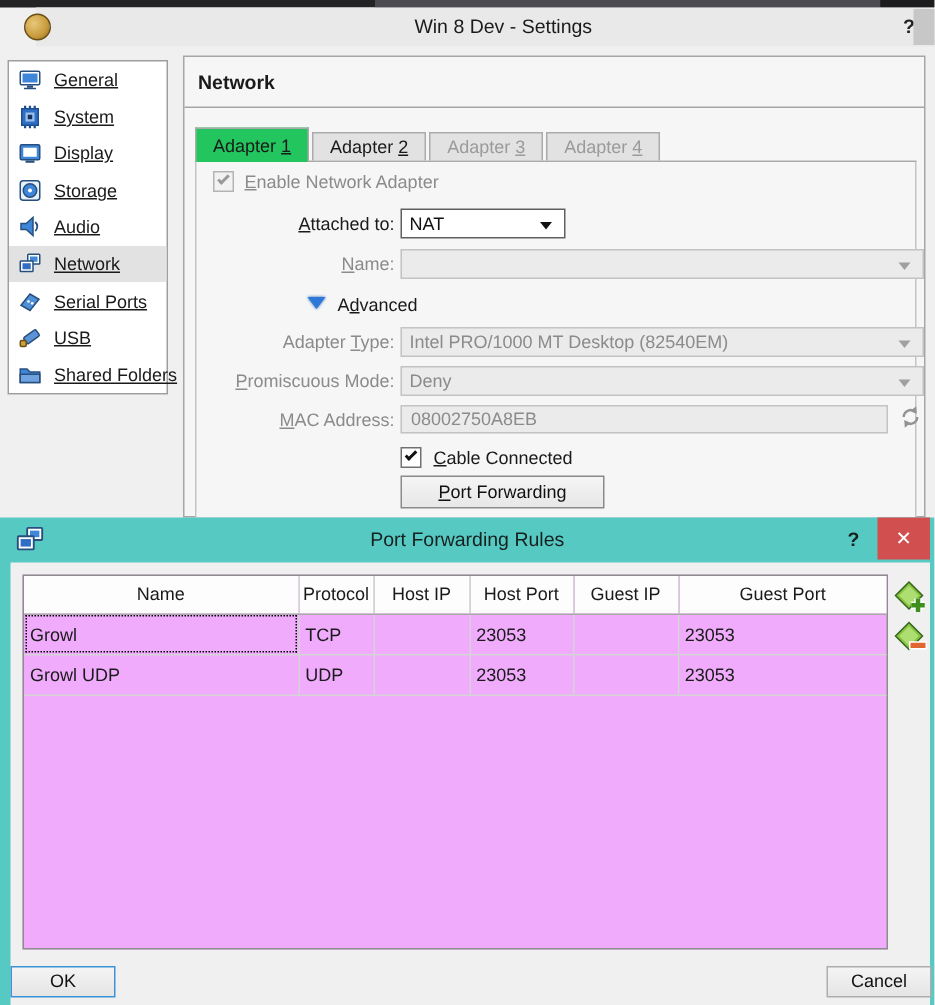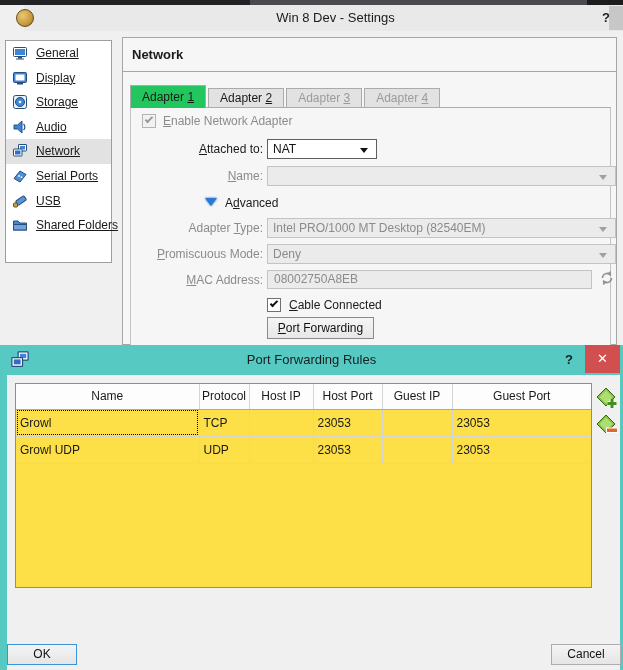--- a/index.html
+++ b/index.html
@@ -83,22 +83,22 @@
   .pf-dialog { position:absolute; left:0; top:345px; width:623px; height:325px; background:#57c9c3; }
   .pf-titlebar { position:absolute; left:0; top:0; width:623px; height:30px; }
   .pf-title { position:absolute; left:0; width:623px; height:30px; line-height:30px;
               text-align:center; font-size:13px; color:#15201f; }
   .pf-titlebar .help-btn { right:43px; height:30px; line-height:30px; color:#15201f; }
   .close-red { position:absolute; right:3px; top:0; width:35px; height:28px; background:#d14f4f;
                color:#fff; text-align:center; line-height:28px; font-size:13px; }
   .pf-icon { position:absolute; left:10px; top:5px; }
   .pf-body { position:absolute; left:7px; top:30px; width:613px; height:295px; background:#f0f0f0; }
 
-  .pf-table-wrap { position:absolute; left:8px; top:8px; width:577px; height:205px;
-                   background:#fde047; border:1px solid #8d8d8d; }
+  .pf-table-wrap { position:absolute; left:8px; top:8px; width:577px; height:250px;
+                   background:#f0abfc; border:1px solid #8d8d8d; }
   table.pf-table { border-collapse:collapse; table-layout:fixed; width:575px; }
   .pf-table th { height:25px; font-weight:normal; text-align:center; border-right:1px solid #d4d4d4;
                  border-bottom:1px solid #aaaaaa; background:#fdfdfd; overflow:hidden; }
   .pf-table th:last-child, .pf-table td:last-child { border-right:none; }
   .pf-table td { height:27px; border-right:1px solid #d4d4d4; border-bottom:1px solid #d4d4d4;
                  padding-left:4px; overflow:hidden; white-space:nowrap; }
   .pf-table td.focus-cell { outline:1px dotted #000; outline-offset:-2px; }
   .icon-btn { position:absolute; left:589px; width:22px; height:22px; }
   .pf-add { top:12px; } .pf-remove { top:39px; }
   .dlg-btn { position:absolute; top:269px; width:70px; height:21px; text-align:center; line-height:19px;
@@ -125,20 +125,36 @@
     <svg width="16" height="16" viewBox="0 0 16 16">
       <rect x="1.5" y="2.5" width="13" height="9" rx="1" fill="#ffffff" stroke="#274f7e"></rect>
       <rect x="3" y="4" width="10" height="6" fill="#3f86d8"></rect>
       <rect x="6" y="12" width="4" height="1.5" fill="#274f7e"></rect>
         <rect x="4" y="13.5" width="8" height="1" fill="#274f7e"></rect>
     </svg>
     <span class="side-label">General</span>
   </div>
   <div class="side-item">
     <svg width="16" height="16" viewBox="0 0 16 16">
+      <rect x="2.5" y="2.5" width="11" height="11" fill="#2f6ec4" stroke="#1d4e91"></rect>
+      <rect x="5" y="5" width="6" height="6" fill="#9cc0ec"></rect>
+        <rect x="6.5" y="6.5" width="3" height="3" fill="#16325c"></rect>
+      <g fill="#1d4e91">
+          <rect x="4" y="0.5" width="1.5" height="2"></rect>
+          <rect x="7.2" y="0.5" width="1.5" height="2"></rect>
+          <rect x="10.4" y="0.5" width="1.5" height="2"></rect>
+      <rect x="4" y="13.5" width="1.5" height="2"></rect>
+          <rect x="7.2" y="13.5" width="1.5" height="2"></rect>
+          <rect x="10.4" y="13.5" width="1.5" height="2"></rect>
+        </g>
+    </svg>
+    <span class="side-label">System</span>
+  </div>
+  <div class="side-item">
+    <svg width="16" height="16" viewBox="0 0 16 16">
       <rect x="1.5" y="2.5" width="13" height="10" rx="1" fill="#3f86d8" stroke="#274f7e"></rect>
       <rect x="3.5" y="4.5" width="9" height="6" fill="#ffffff"></rect>
       <rect x="5" y="13" width="6" height="1.5" fill="#274f7e"></rect>
     </svg>
     <span class="side-label">Display</span>
   </div>
   <div class="side-item">
     <svg width="16" height="16" viewBox="0 0 16 16">
       <rect x="1.5" y="1.5" width="13" height="13" rx="2" fill="#e8f0fa" stroke="#274f7e"></rect>
       <circle cx="8" cy="8" r="4.5" fill="#3f86d8" stroke="#274f7e"></circle>
@@ -255,21 +271,21 @@
   </div>
 
   <div class="frow" style="top:257px">
     <span class="checkbox" style="left:136px">
         <span class="checkmark"></span>
       </span>
     <span class="cb-label" style="left:158px"><u>C</u>able Connected</span>
   </div>
 
   <div class="frow" style="top:279px;height:24px">
-    <span class="pushbtn" style="left:136px;width:107px"><u>P</u>ort Forwarding</span>
+    <span class="pushbtn" style="left:136px;width:136px"><u>P</u>ort Forwarding</span>
   </div>
 </div>
 
 <div class="pf-dialog">
   <div class="pf-titlebar">
     <span class="pf-icon">
       <svg width="20" height="20" viewBox="0 0 16 16">
         <rect x="6.5" y="1.5" width="8" height="6.5" rx="0.5" fill="#ffffff" stroke="#274f7e"></rect>
         <rect x="8" y="3" width="5" height="3.5" fill="#3f86d8"></rect>
         <rect x="1.5" y="6" width="8.5" height="7" rx="0.5" fill="#ffffff" stroke="#274f7e"></rect>

